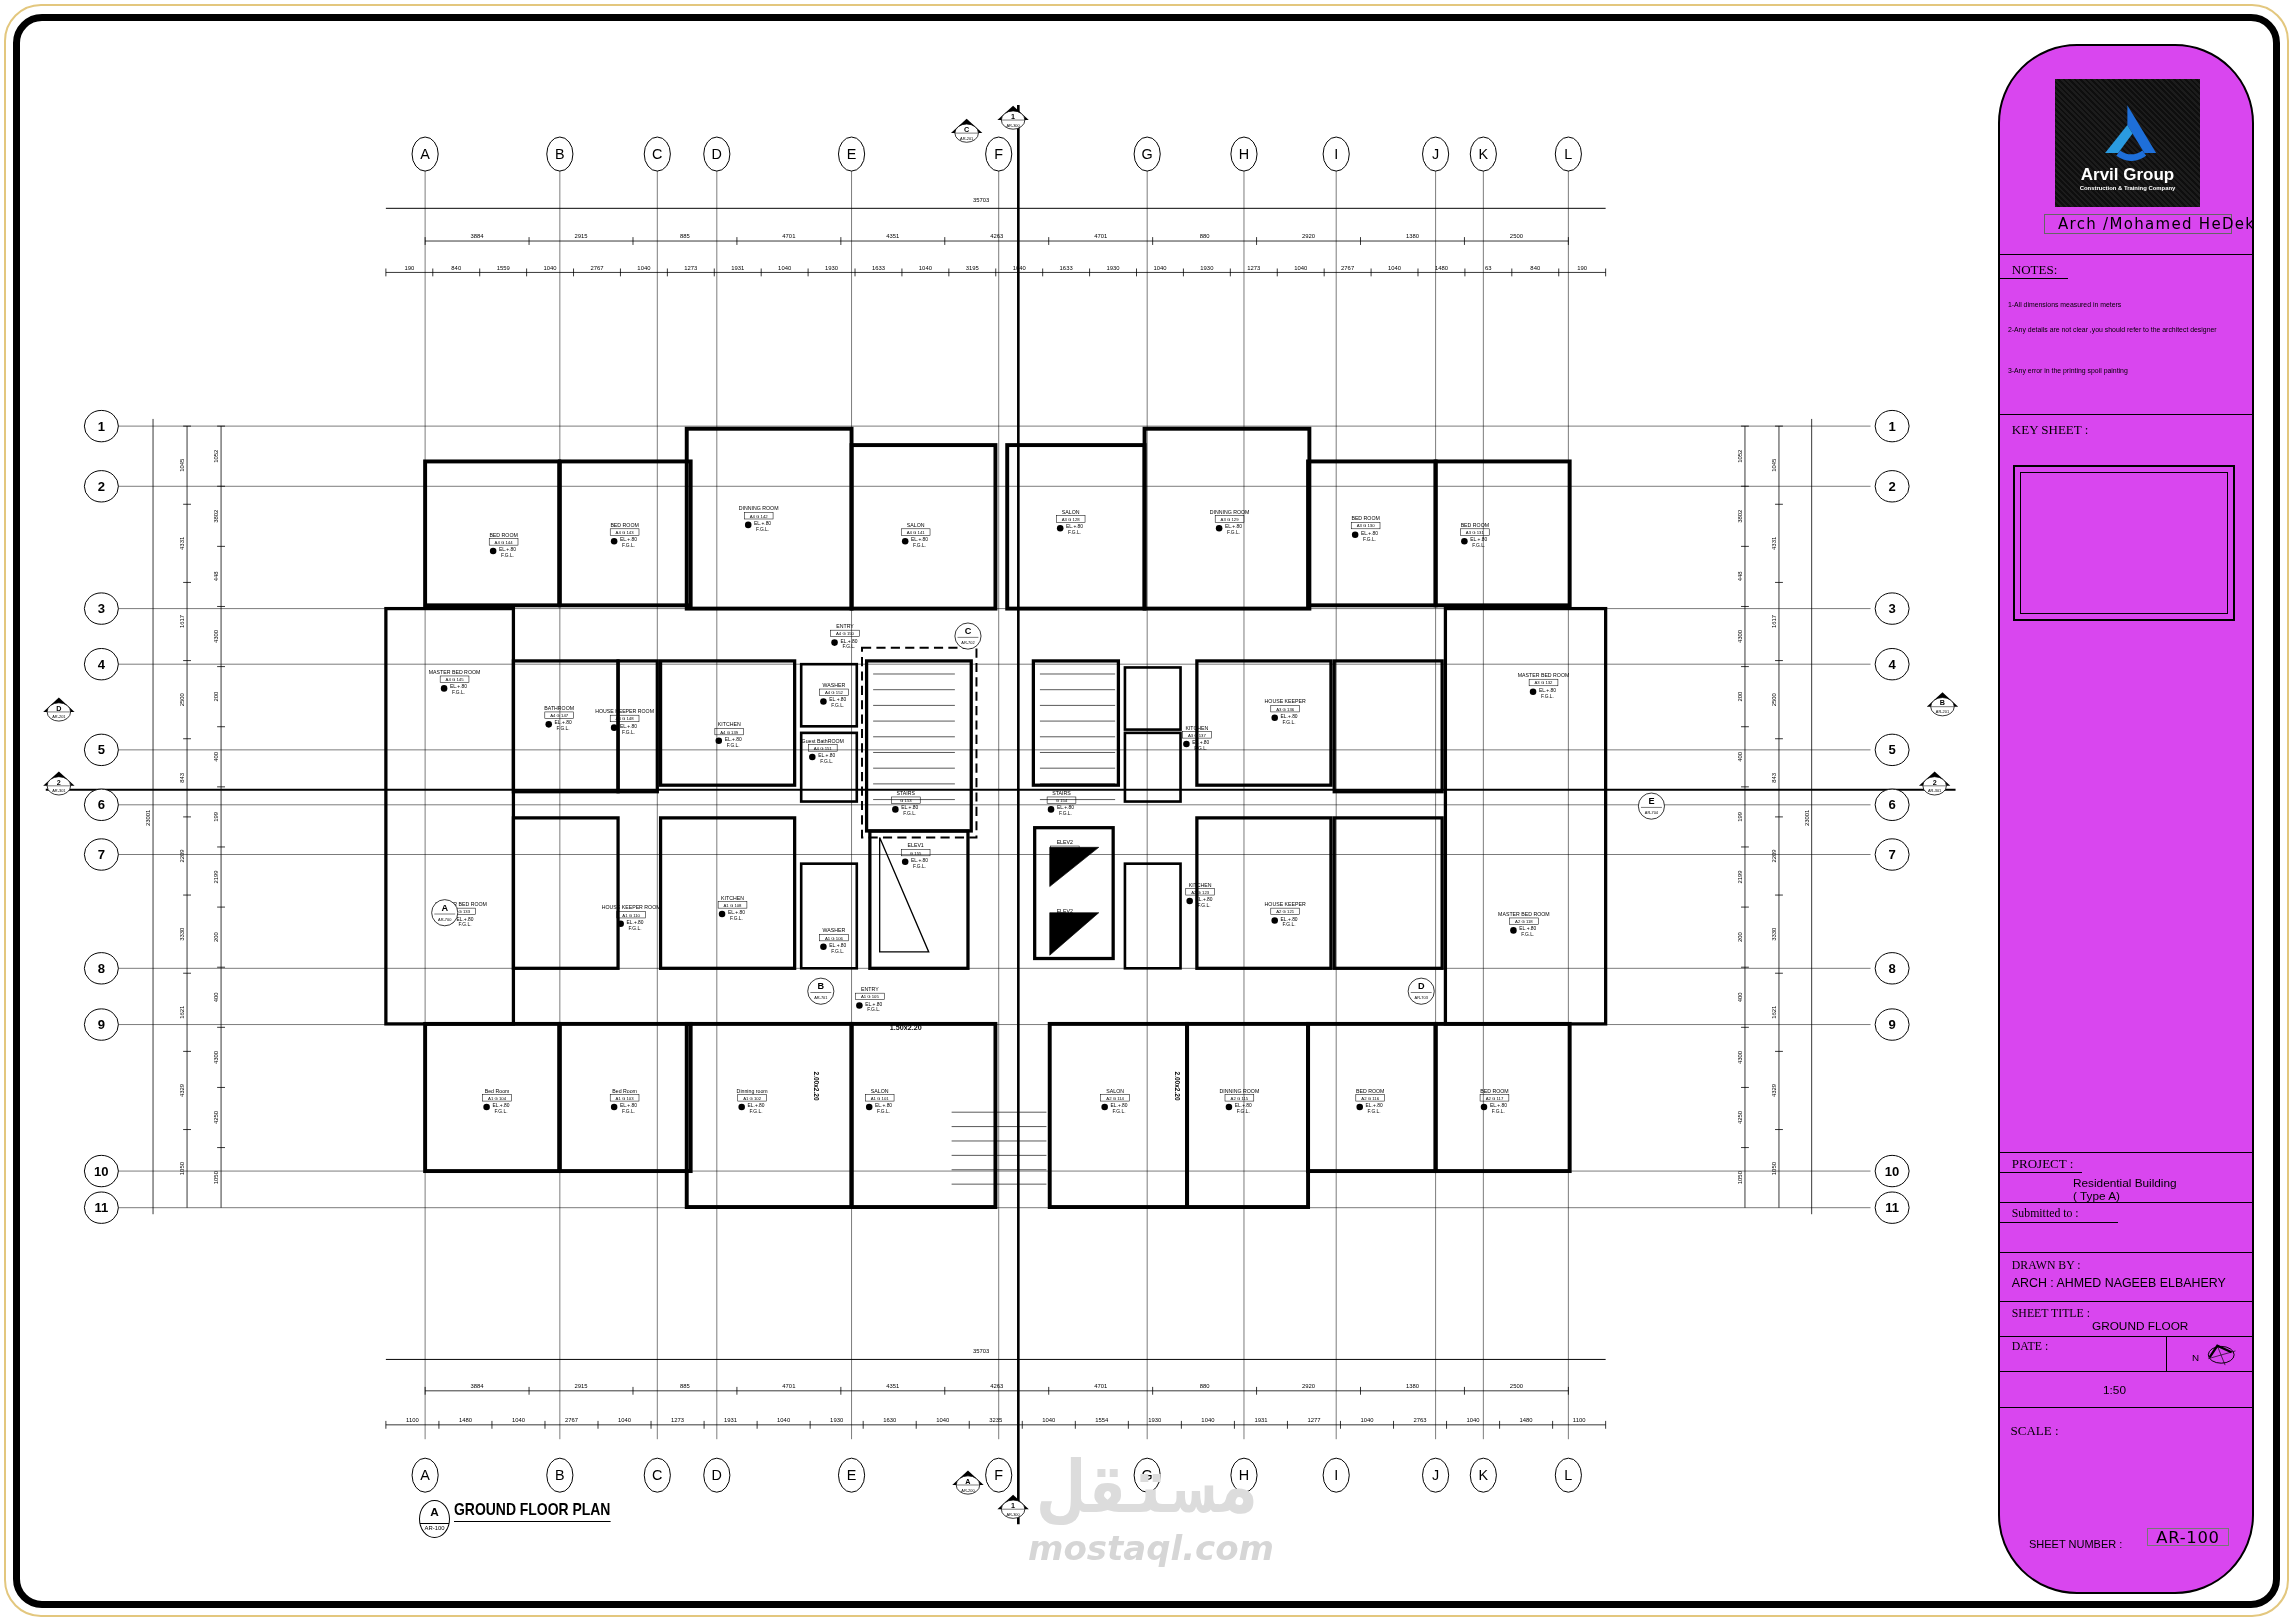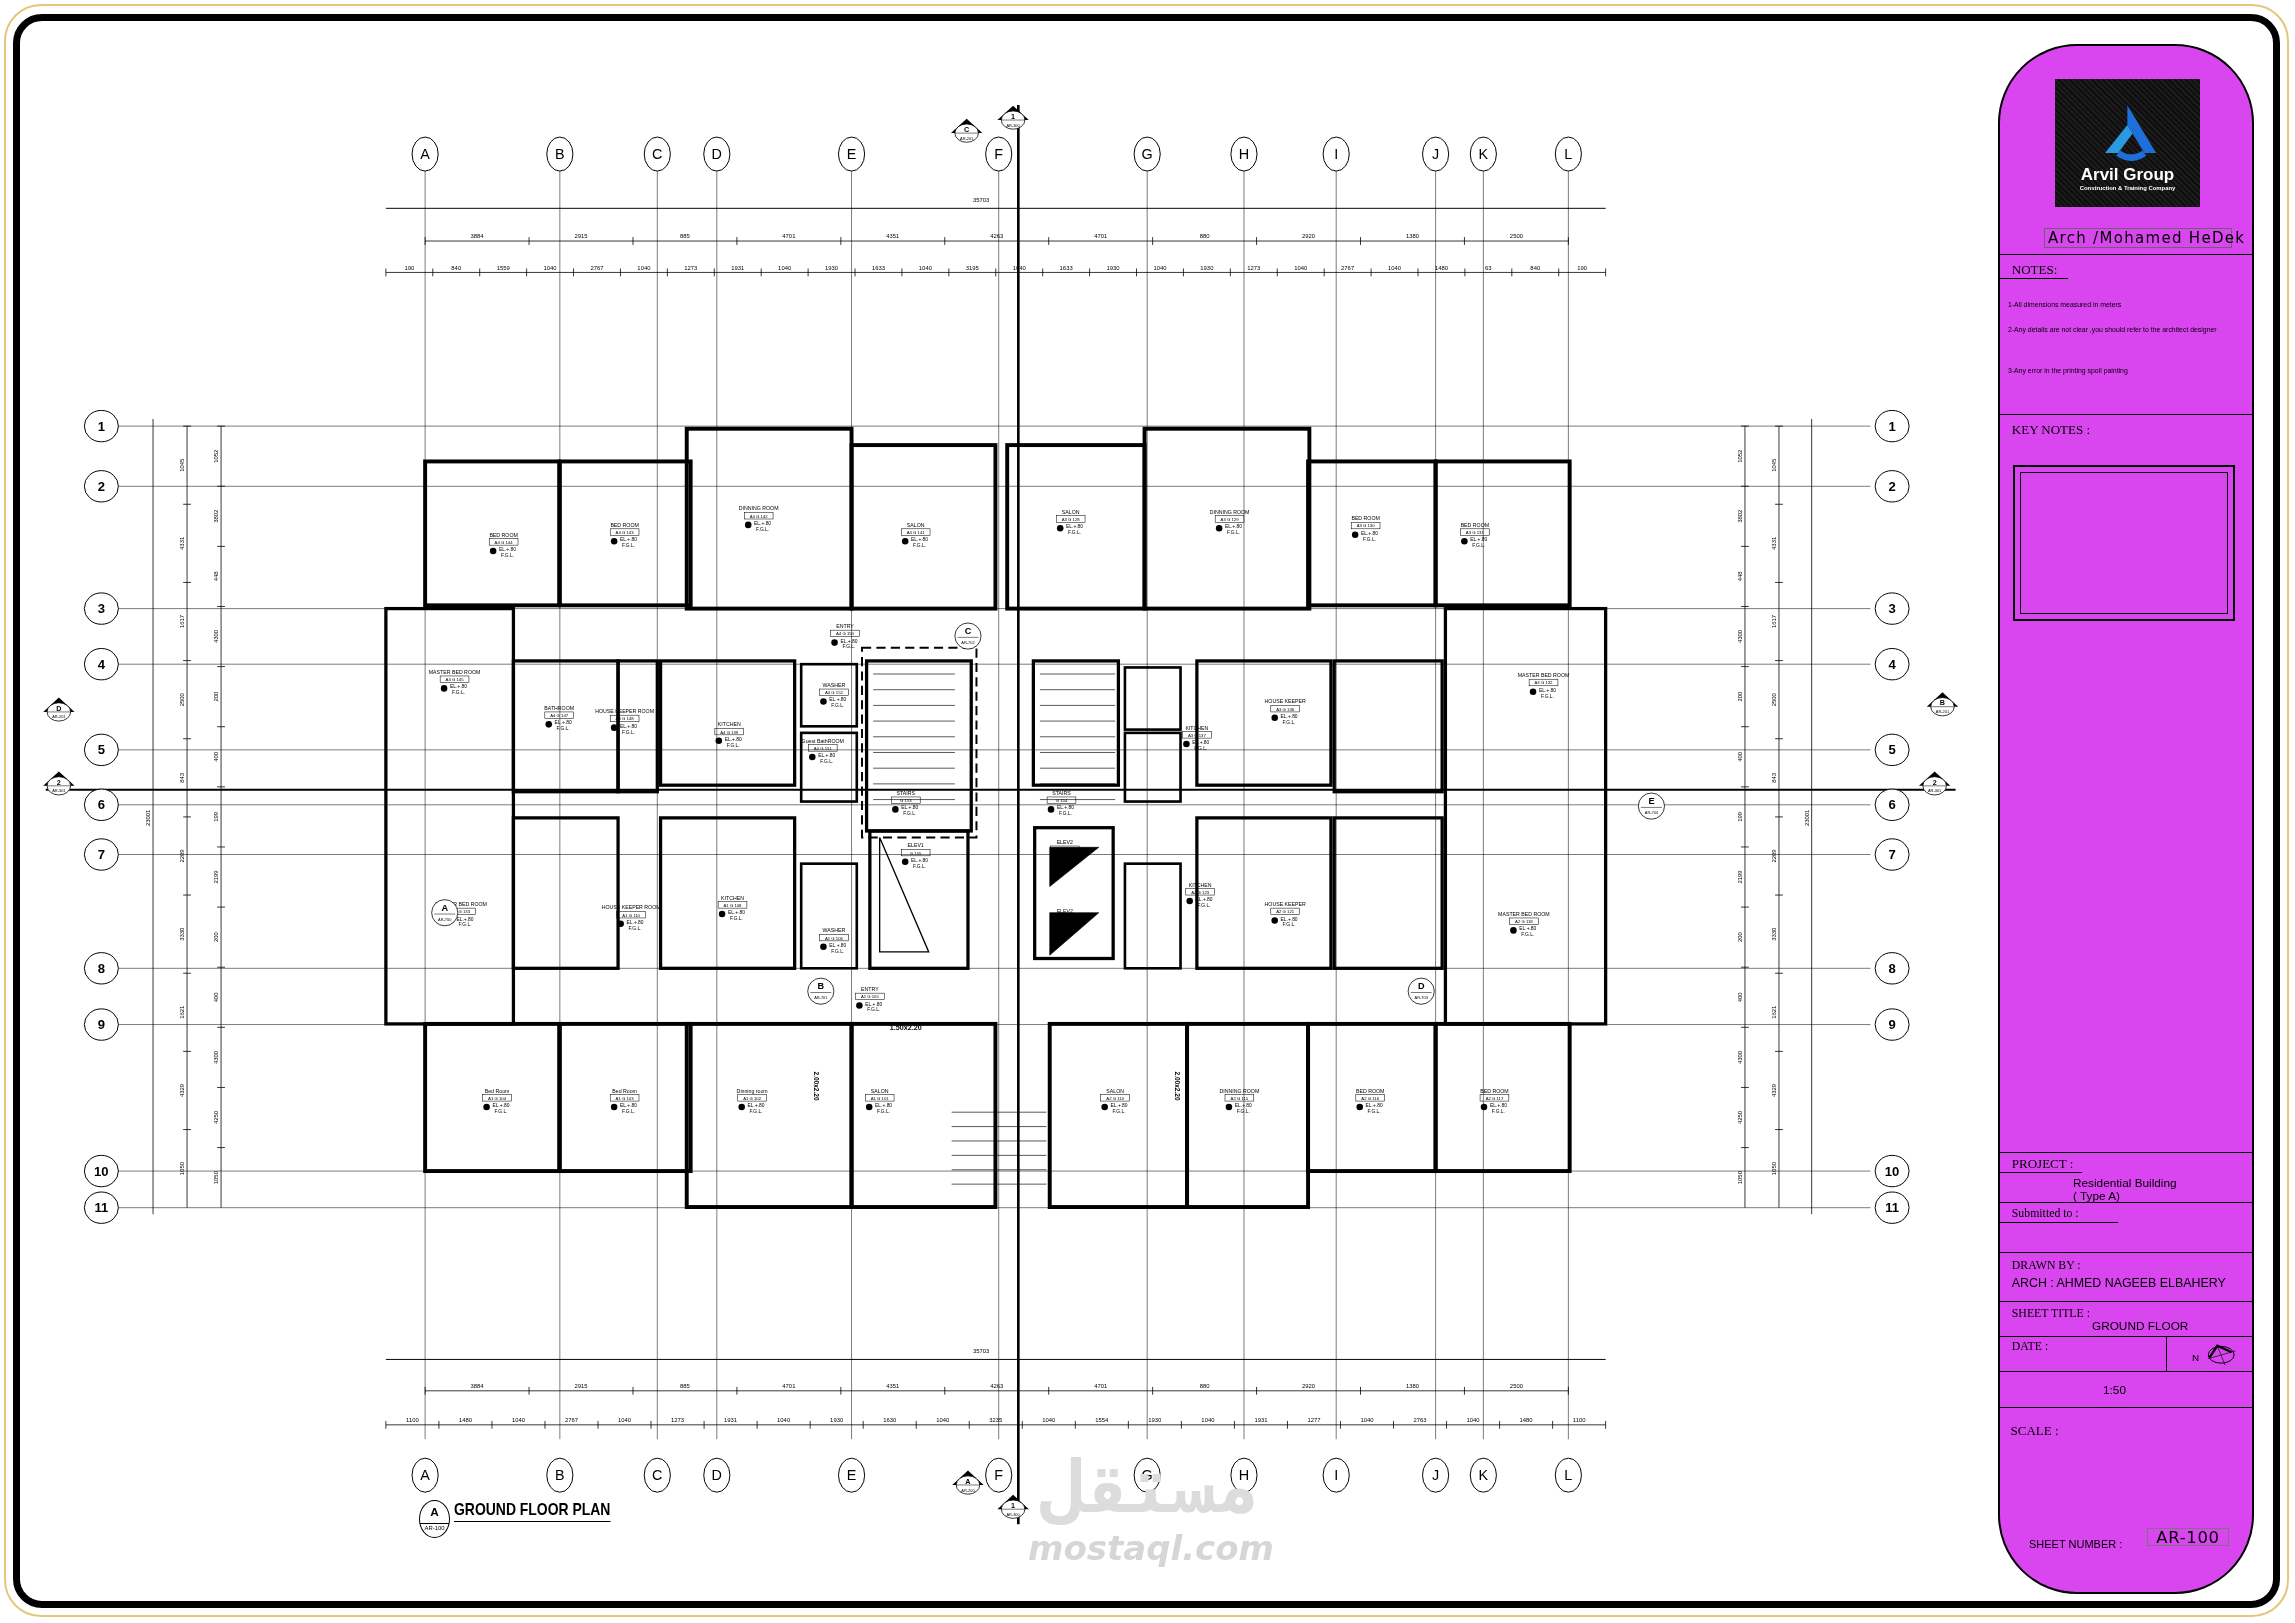--- a/index.html
+++ b/index.html
@@ -5,21 +5,21 @@
   html, body { margin:0; padding:0; background:#ffffff; }
   body { width:2295px; height:1624px; position:relative; overflow:hidden; font-family:"Liberation Sans", sans-serif; color:#000; }
   .outer-frame { position:absolute; left:3.9px; top:3.9px; width:2285px; height:1613px; border:2px solid #e3c77e; border-radius:37px; box-sizing:border-box; }
   .inner-frame { position:absolute; left:13px; top:14.4px; width:2267px; height:1594px; border:7.2px solid #000; border-radius:29px; box-sizing:border-box; }
   #plan-svg { position:absolute; left:0; top:0; width:2295px; height:1624px; }
   .title-block { position:absolute; left:1998px; top:44px; width:256px; height:1550px; border:2px solid #000; border-radius:79px 79px 79px 79px; box-sizing:border-box; background:#d946ef; }
   .tb-logo { position:absolute; left:55px; top:33px; width:145px; height:128px; background:#111; background-image:repeating-linear-gradient(45deg,#1c1c1c 0 2px,#0e0e0e 2px 3.9px); display:flex; flex-direction:column; align-items:center; justify-content:flex-end; padding-bottom:14.4px; box-sizing:border-box; }
   .tb-logo svg { margin-bottom:5.2px; }
   .tb-logo-name { color:#fff; font-weight:bold; font-size:17px; line-height:18.3px; }
   .tb-logo-sub { color:#fff; font-weight:bold; font-size:5.9px; line-height:7.9px; }
-  .tb-arch { position:absolute; left:44px; top:182px; width:188px; height:19.6px; border:0.7px solid #666; font-family:"DejaVu Sans", sans-serif; font-size:15px; letter-spacing:1.3px; line-height:19.6px; padding-left:3px; box-sizing:border-box; white-space:nowrap; }
+  .tb-arch { position:absolute; left:44px; top:168px; width:188px; height:19.6px; border:0.7px solid #666; font-family:"DejaVu Sans", sans-serif; font-size:15px; letter-spacing:1.3px; line-height:19.6px; padding-left:13px; box-sizing:border-box; white-space:nowrap; }
   .tb-line { position:absolute; left:0; width:100%; border-top:1.3px solid #000; }
   .tb-heading { position:absolute; left:11.8px; font-size:13px;font-family:Liberation Serif, serif; }
   .tb-underline { position:absolute; left:0; border-top:1.3px solid #000; }
   .tb-note { position:absolute; left:7.9px; font-size:6.9px; width:229px; line-height:8.5px; }
   .keyplan-box { position:absolute; left:13px; top:419px; width:222px; height:156px; border:2px solid #000; box-sizing:border-box; }
   .keyplan-inner { position:absolute; left:5.2px; top:5.2px; right:5.2px; bottom:5.2px; border:0.7px solid #000; }
   .tb-value { position:absolute; font-size:11.8px; }
   .sheet-num-box { position:absolute; left:147px; top:1482px; width:82px; height:18.3px; border:0.7px solid #777; font-family:"DejaVu Sans", sans-serif; font-size:16.4px; letter-spacing:0.7px; line-height:18.3px; text-align:center; box-sizing:border-box; }
   .date-div { position:absolute; left:166px; top:1404px; height:35px; border-left:1.3px solid #000; }
   .watermark { position:absolute; left:1007px; top:1457px; width:288px; text-align:center; color:#d2d2d2; }
@@ -1009,21 +1009,21 @@
   <div class="tb-arch">Arch /Mohamed HeDek</div>
 
   <div class="tb-line" style="top:208px"></div>
   <div class="tb-heading" style="top:216px;">NOTES:</div>
   <div class="tb-underline" style="top:232px;width:68px"></div>
   <div class="tb-note" style="top:255px">1-All dimensions measured in meters</div>
   <div class="tb-note" style="top:280px">2-Any details are not clear ,you should refer to the architect designer</div>
   <div class="tb-note" style="top:321px">3-Any error in the printing spoil painting</div>
 
   <div class="tb-line" style="top:368px"></div>
-  <div class="tb-heading" style="top:376px;">KEY NOTES :</div>
+  <div class="tb-heading" style="top:376px;">KEY SHEET :</div>
   <div class="keyplan-box">
       <div class="keyplan-inner"></div>
     </div>
 
   <div class="tb-line" style="top:1106px"></div>
   <div class="tb-heading" style="top:1110px;">PROJECT :</div>
   <div class="tb-underline" style="top:1126px;width:82px"></div>
   <div class="tb-value" style="left:73px;top:1130px;">Residential Building</div>
   <div class="tb-value" style="left:73px;top:1143px;">( Type A)</div>
 

